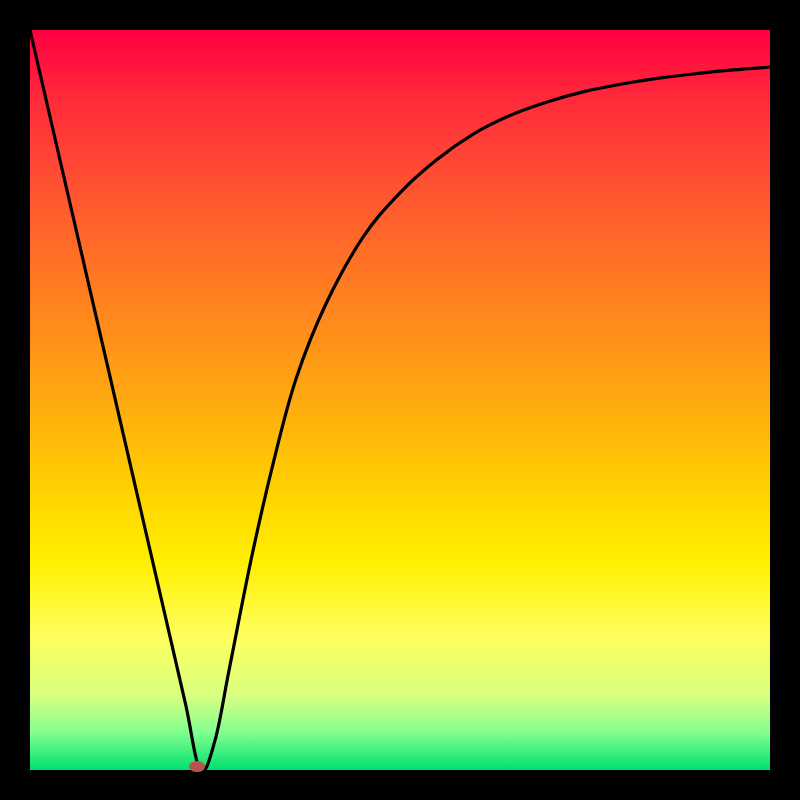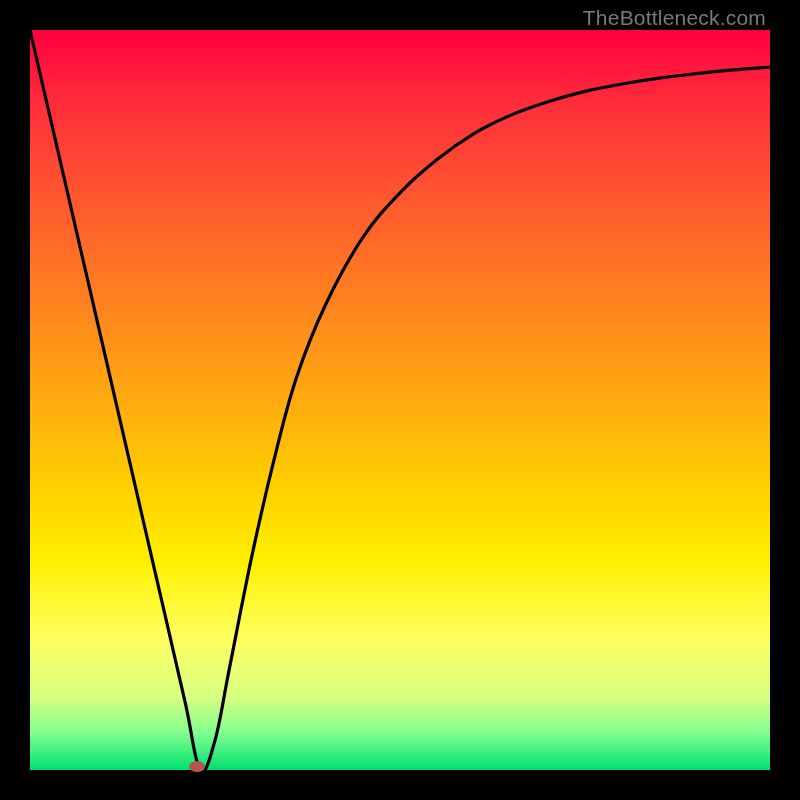--- a/index.html
+++ b/index.html
@@ -53,20 +53,19 @@
     width: 16px;
     height: 11px;
     background: #b4564d;
     border-radius: 50%;
   }
 </style>
 </head>
 <body>
 
 <div class="frame">
-  <div class="attribution">TheBottleneck.com</div>
   <div class="plot-area">
     <svg class="curve" viewBox="0 0 740 740" preserveAspectRatio="none">
       <path id="curvePath" d="M 0.00 0.00 C 4.00 17.32, 14.21 61.57, 22.20 96.20 C 30.19 130.83, 36.41 157.77, 44.40 192.40 C 52.39 227.03, 58.61 253.97, 66.60 288.60 C 74.59 323.23, 80.81 350.17, 88.80 384.80 C 96.79 419.43, 103.01 446.37, 111.00 481.00 C 118.99 515.63, 125.21 542.57, 133.20 577.20 C 141.19 611.83, 148.74 644.10, 155.40 673.40 C 162.06 702.70, 164.87 733.34, 170.20 740.00 C 175.53 746.66, 179.67 729.05, 185.00 710.40 C 190.33 691.75, 193.14 669.70, 199.80 636.40 C 206.46 603.10, 214.01 562.70, 222.00 525.40 C 229.99 488.10, 236.21 461.17, 244.20 429.20 C 252.19 397.23, 257.08 375.77, 266.40 347.80 C 275.72 319.83, 284.01 299.11, 296.00 273.80 C 307.99 248.49, 319.68 227.18, 333.00 207.20 C 346.32 187.22, 356.68 176.79, 370.00 162.80 C 383.32 148.81, 393.68 140.16, 407.00 129.50 C 420.32 118.84, 430.68 111.59, 444.00 103.60 C 457.32 95.61, 467.68 90.83, 481.00 85.10 C 494.32 79.37, 504.68 76.04, 518.00 71.78 C 531.32 67.52, 541.68 64.62, 555.00 61.42 C 568.32 58.22, 578.68 56.42, 592.00 54.02 C 605.32 51.62, 615.68 49.96, 629.00 48.10 C 642.32 46.24, 652.68 45.13, 666.00 43.66 C 679.32 42.19, 689.68 41.16, 703.00 39.96 C 716.32 38.76, 733.34 37.53, 740.00 37.00" fill="none" stroke="#000" stroke-width="3.2" stroke-linejoin="round" stroke-linecap="round"></path>
     </svg>
     <div class="marker" style="left: 158.5px; top: 731.3px;"></div>
   </div>
 </div>
 
 </body></html>

